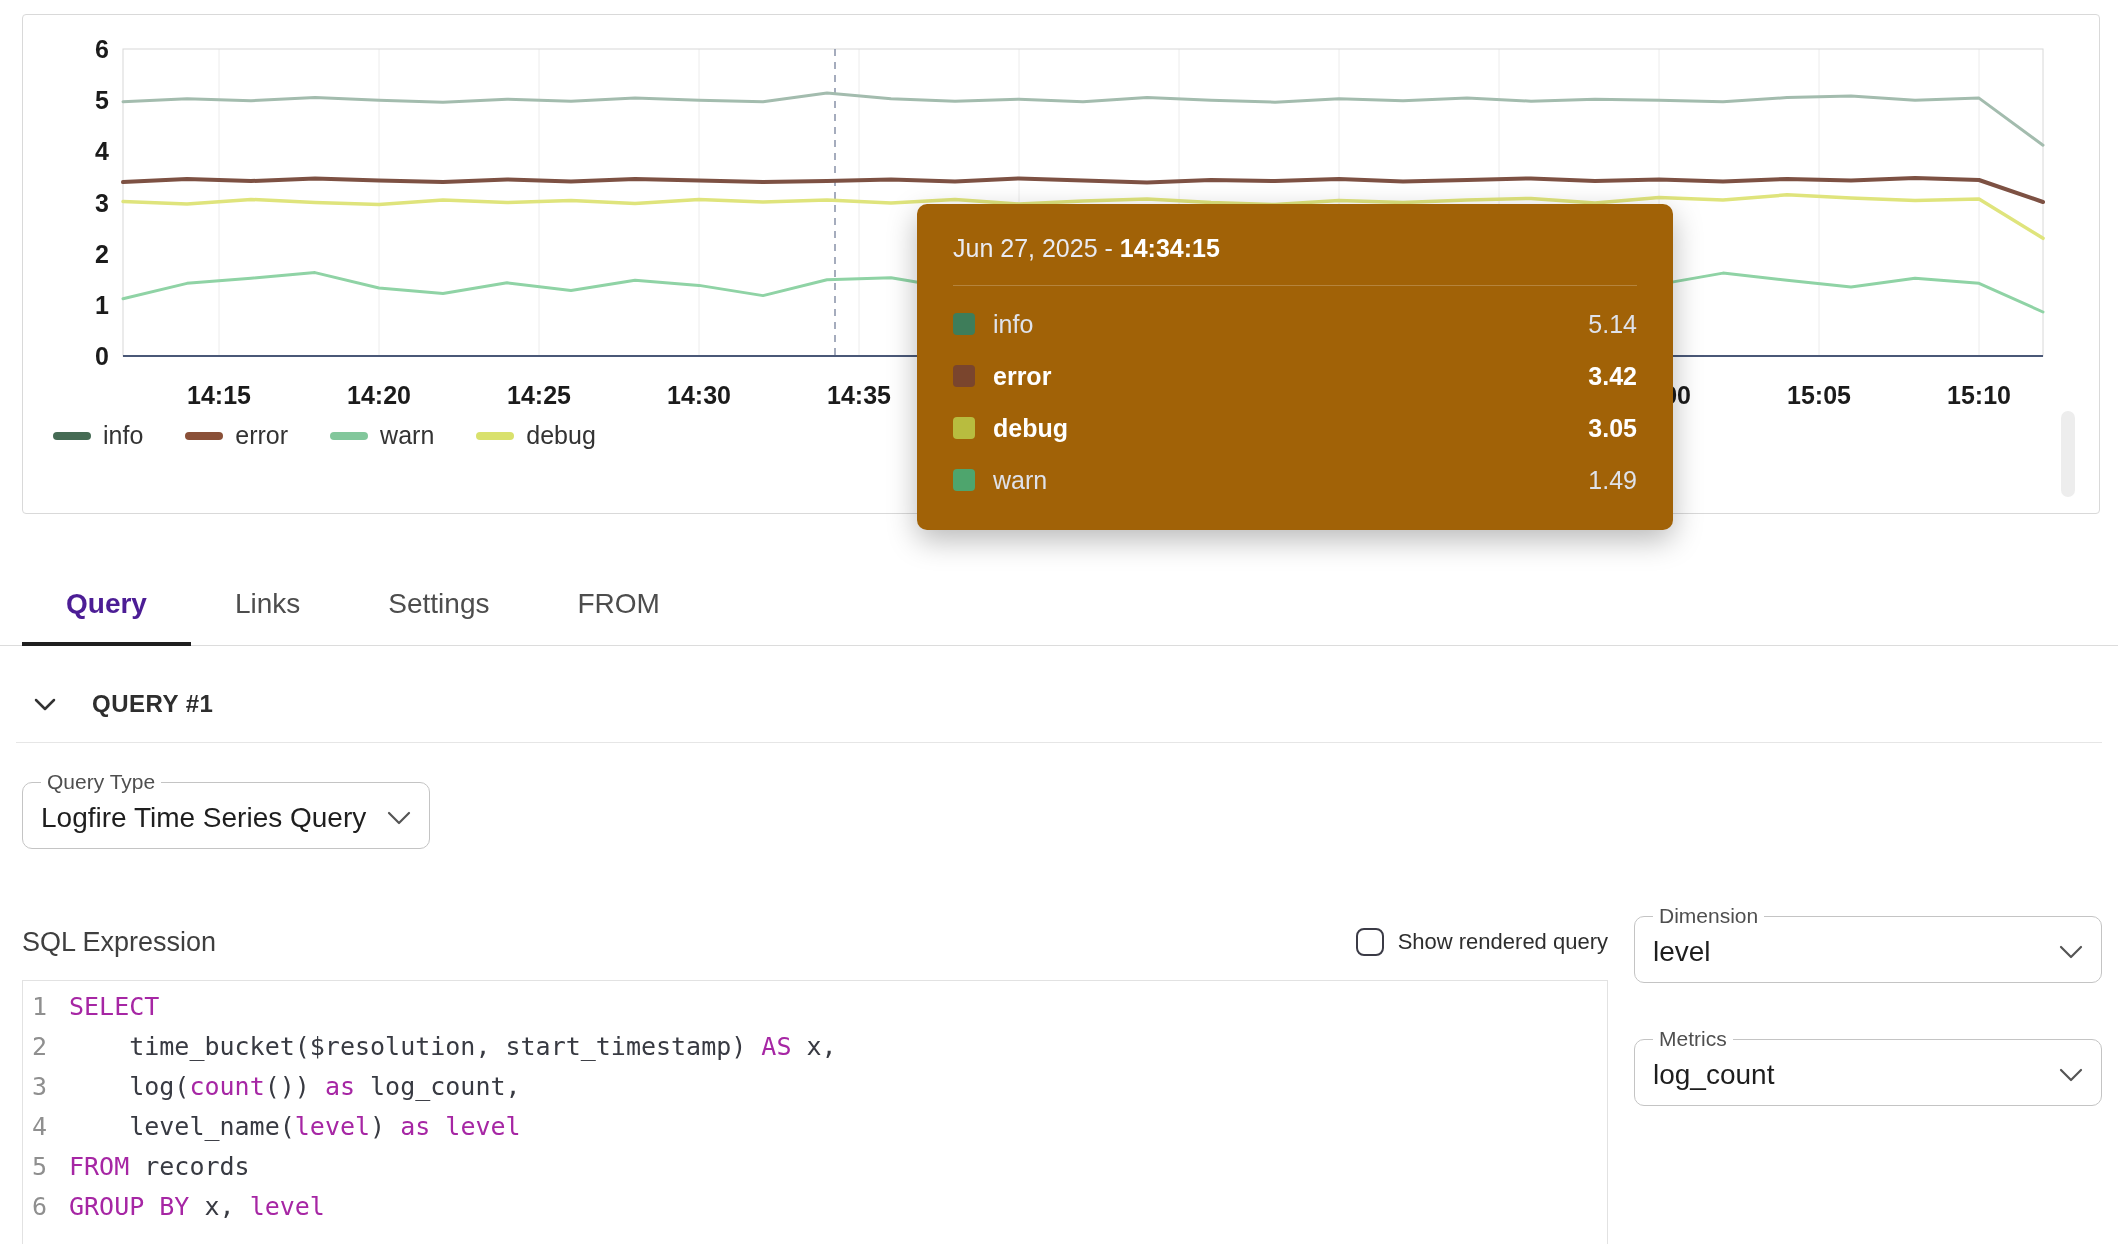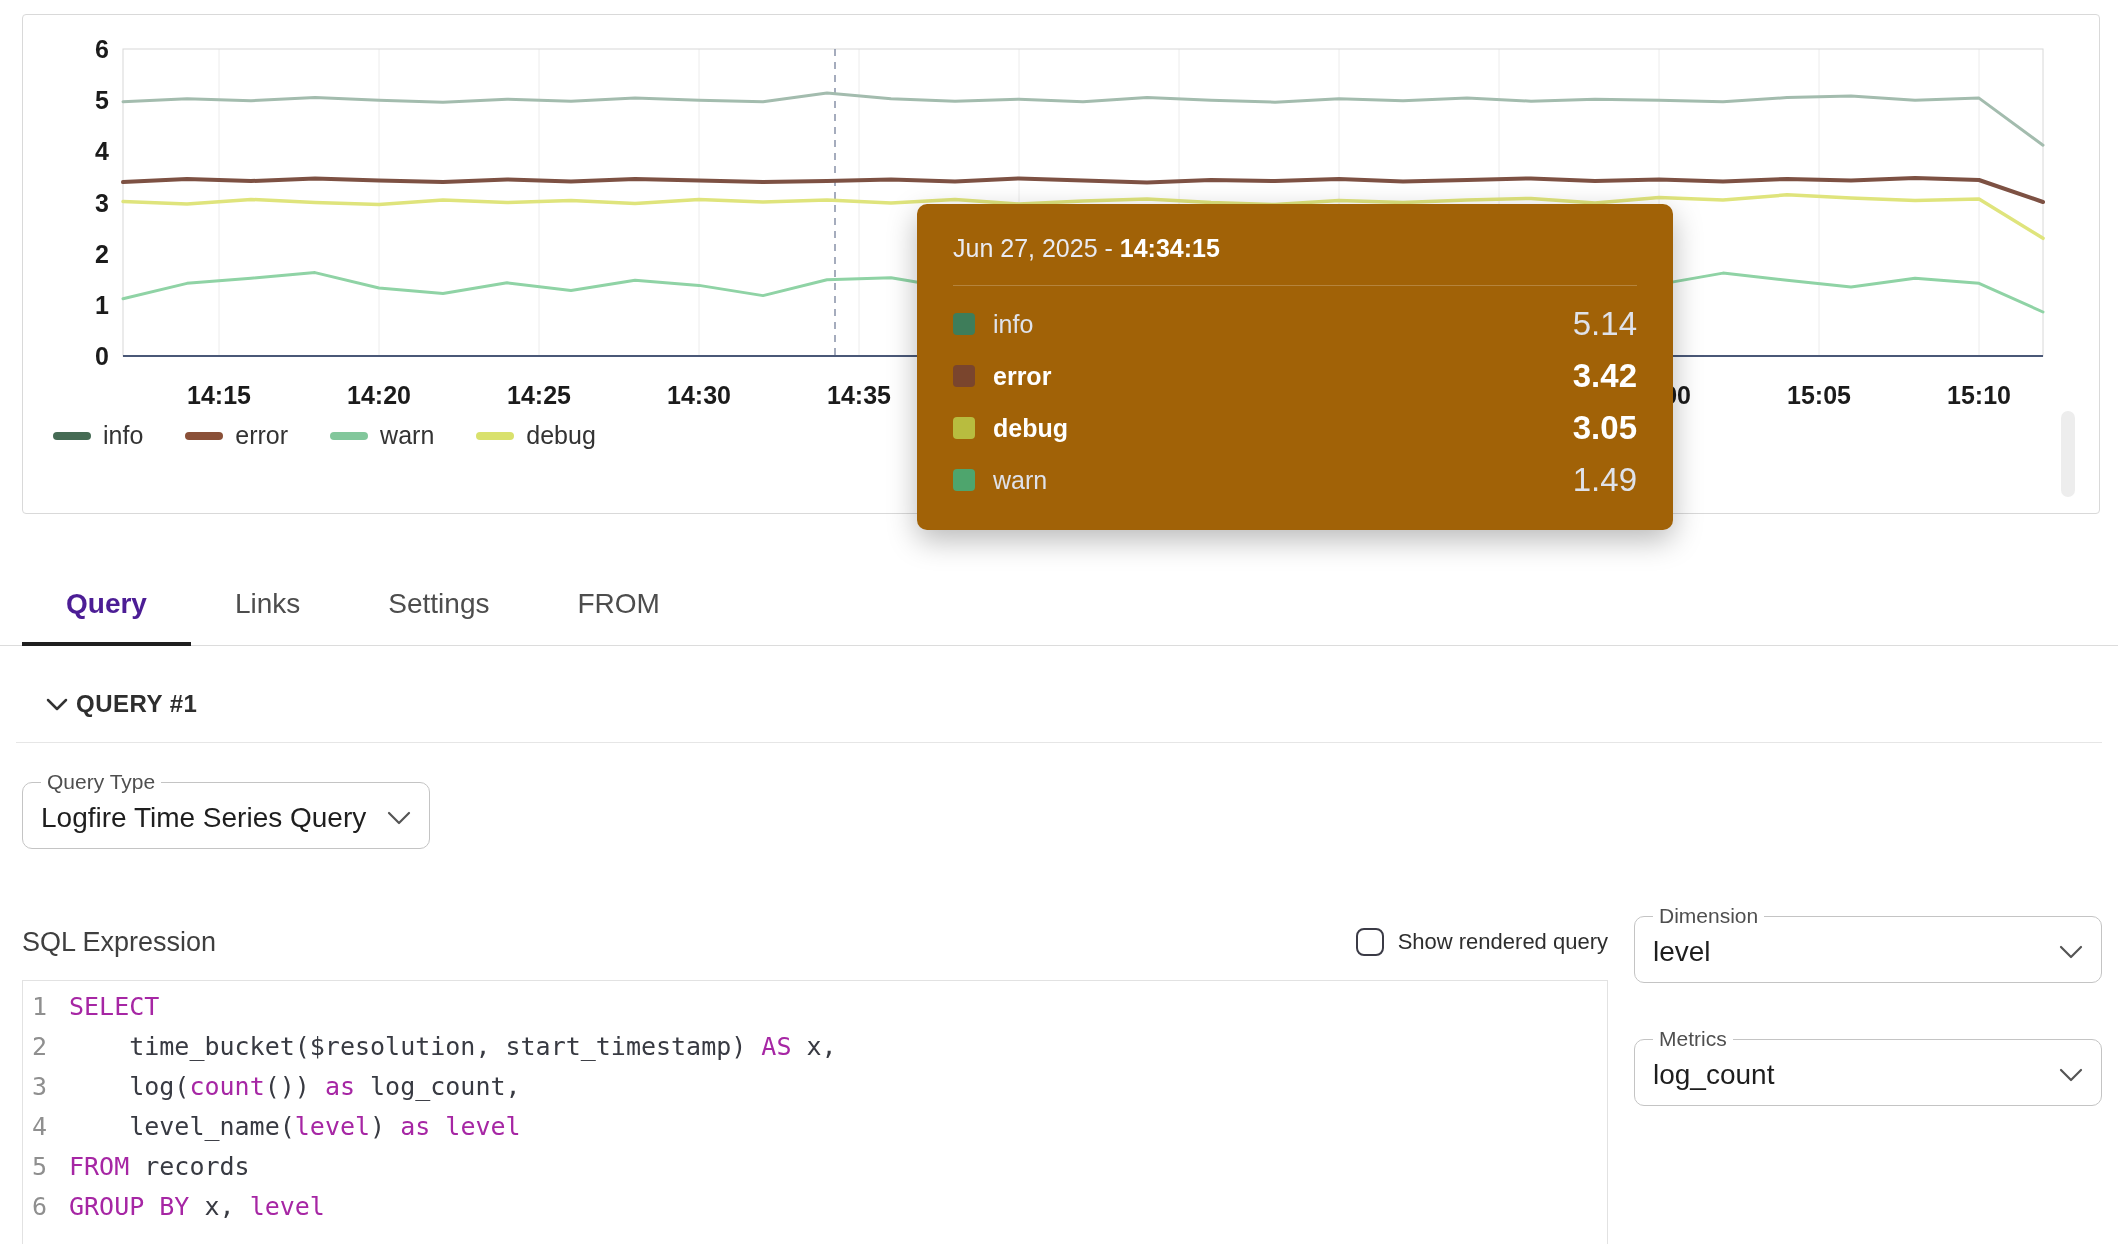--- a/index.html
+++ b/index.html
@@ -34,36 +34,36 @@
     background:#a16207;border-radius:10px;color:#fff;z-index:5;
     padding:30px 36px 24px;box-shadow:0 10px 30px rgba(0,0,0,.28);
   }
   .tt-title{font-size:25px;color:#e9eaf0;}
   .tt-title strong{color:#fff;font-weight:700;}
   .tt-divider{margin-top:22px;border-top:1px solid rgba(255,255,255,.22);}
   .tt-rows{margin-top:12px;}
   .tt-row{display:flex;align-items:center;height:52px;}
   .tt-sq{width:22px;height:22px;border-radius:4px;margin-right:18px;flex:none;}
   .tt-label{font-size:25px;color:#dfe2ea;}
-  .tt-val{margin-left:auto;font-size:33px;color:#dfe2ea;}
+  .tt-val{margin-left:auto;font-size:25px;color:#dfe2ea;}
   .tt-row.bold .tt-label,.tt-row.bold .tt-val{font-weight:700;color:#fff;}
 
   
   .tabs{
     position:absolute;left:0;top:566px;right:0;display:flex;
     padding-left:22px;border-bottom:1px solid #dcdcdc;
   }
   .tab{
     padding:22px 44px;font-size:28px;color:#4d4d4d;font-weight:500;
     border-bottom:4px solid transparent;margin-bottom:-1px;cursor:pointer;
   }
   .tab.active{color:#4c1d95;font-weight:700;border-bottom-color:#1f1f1f;}
 
   
-  .query-header{position:absolute;left:46px;top:690px;display:flex;align-items:center;gap:8px;cursor:pointer;}
+  .query-header{position:absolute;left:34px;top:690px;display:flex;align-items:center;gap:36px;cursor:pointer;}
   .query-header .title{font-size:24px;font-weight:600;color:#2e2e2e;letter-spacing:.5px;}
   .divider-q{position:absolute;left:16px;right:16px;top:742px;border-top:1px solid #e6e6e6;}
 
   
   fieldset{border:1px solid #c4c4c4;border-radius:10px;margin:0;padding:2px 16px 12px;background:#fff;}
   legend{font-size:21px;color:#4f4f4f;padding:0 6px;margin-left:2px;}
   .select-row{display:flex;align-items:center;justify-content:space-between;font-size:28px;color:#1e1e1e;padding:6px 2px 2px;cursor:pointer;}
   .fieldset-qt{position:absolute;left:22px;top:770px;width:408px;}
 
   

